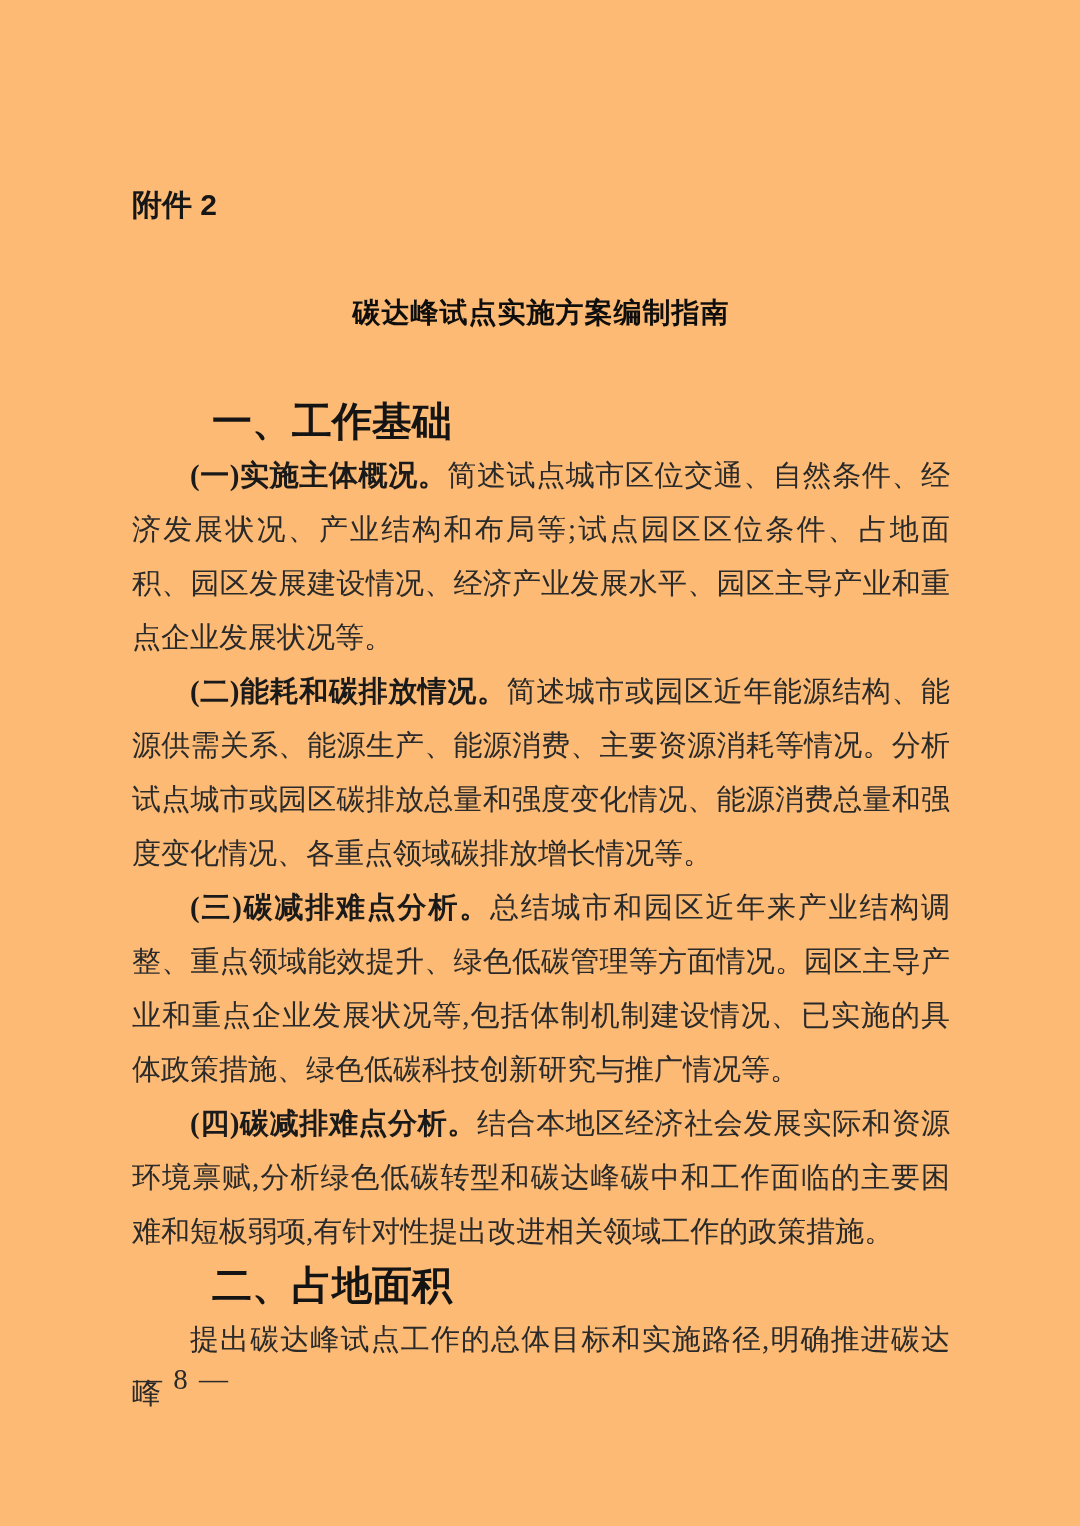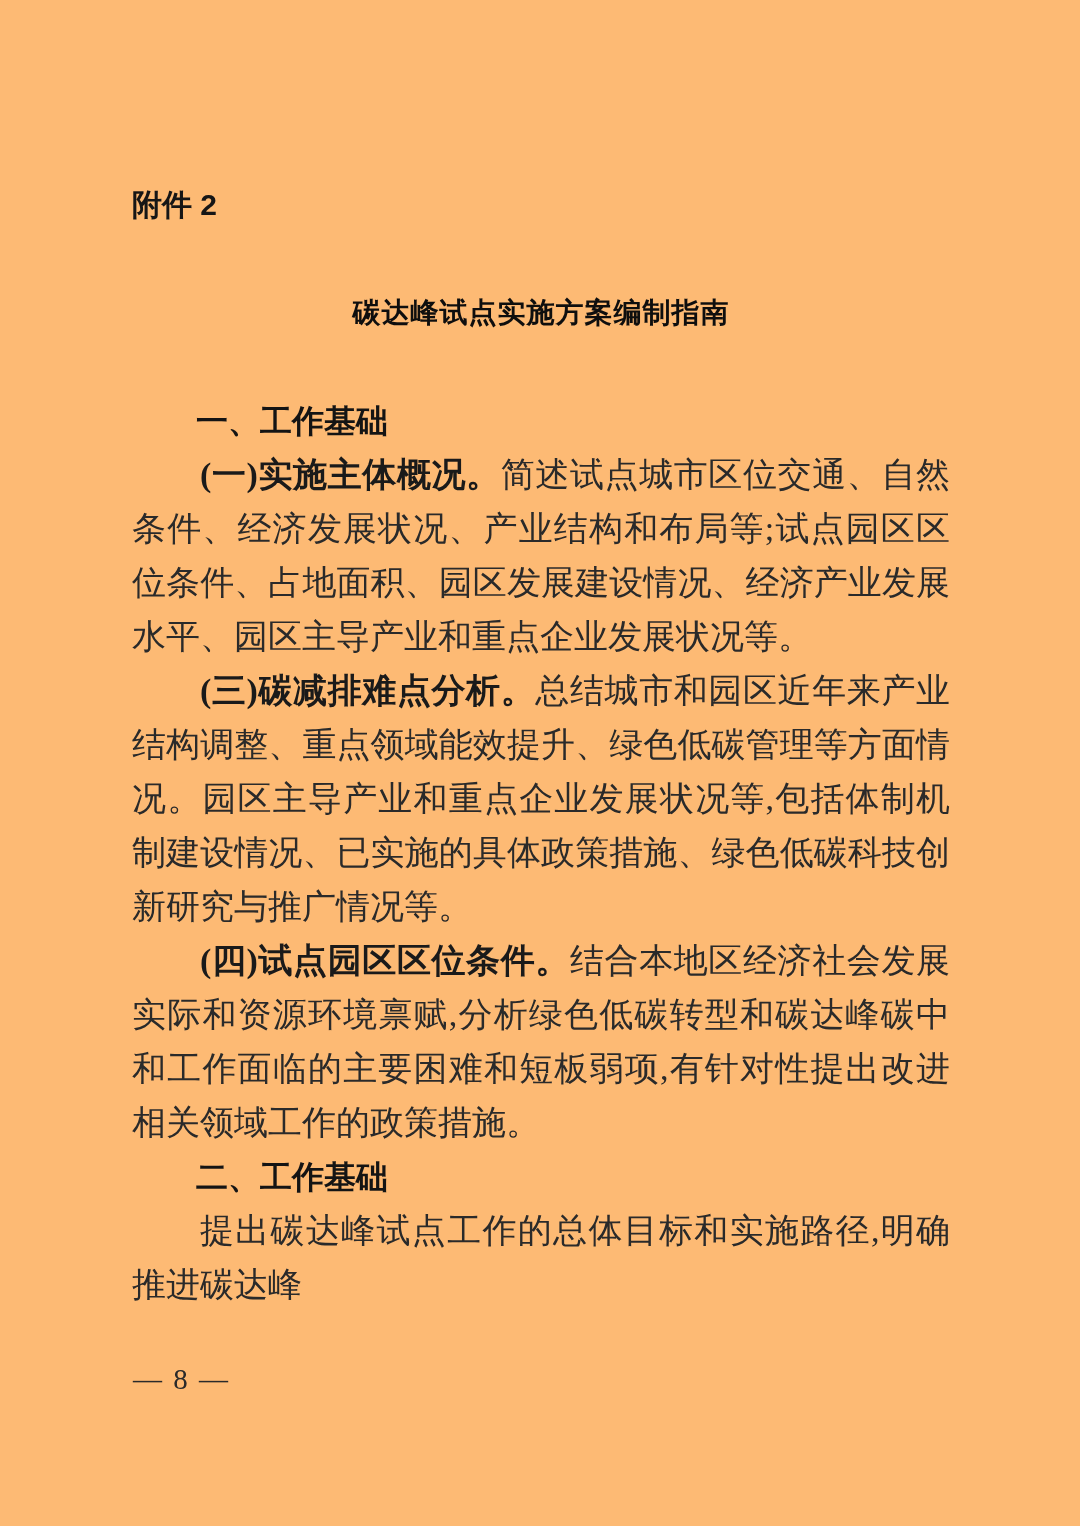--- a/index.html
+++ b/index.html
@@ -31,33 +31,33 @@
     font-size: 28px;
     line-height: 54px;
     font-weight: bold;
     text-align: center;
     letter-spacing: 1px;
     color: #0e0e0e;
     font-family: "Liberation Serif", "DejaVu Serif", serif;
   }
   .section-heading {
     margin: 0;
-    font-family: Liberation Serif, serif;
-    font-size: 32px;
+    font-family: Liberation Sans, sans-serif;
+    font-size: 40px;
     line-height: 54px;
     font-weight: bold;
     color: #141414;
     text-indent: 2em;
   }
   .section-heading.first {
     margin-top: 54px;
   }
   .body-para {
     margin: 0;
-    font-size: 34px;
+    font-size: 29px;
     line-height: 54px;
     text-align: justify;
     text-justify: inter-character;
     text-indent: 2em;
     word-break: break-all;
     color: #2a2a2a;
   }
   .body-para .lead-in {
     font-weight: bold;
     color: #1a1a1a;
@@ -78,24 +78,25 @@
 <div class="page">
 
   <div class="attachment-label">附件 2</div>
 
   <h1 class="doc-title">碳达峰试点实施方案编制指南</h1>
 
   <h2 class="section-heading first">一、工作基础</h2>
 
   <p class="body-para"><span class="lead-in">(一)实施主体概况。</span><span>简述试点城市区位交通、自然条件、经济发展状况、产业结构和布局等;试点园区区位条件、占地面积、园区发展建设情况、经济产业发展水平、园区主导产业和重点企业发展状况等。</span></p>
 
+  <p class="body-para"><span class="lead-in">(二)能耗和碳排放情况。</span><span>简述城市或园区近年能源结构、能源供需关系、能源生产、能源消费、主要资源消耗等情况。分析试点城市或园区碳排放总量和强度变化情况、能源消费总量和强度变化情况、各重点领域碳排放增长情况等。</span></p>
 
   <p class="body-para"><span class="lead-in">(三)碳减排难点分析。</span><span>总结城市和园区近年来产业结构调整、重点领域能效提升、绿色低碳管理等方面情况。园区主导产业和重点企业发展状况等,包括体制机制建设情况、已实施的具体政策措施、绿色低碳科技创新研究与推广情况等。</span></p>
 
-  <p class="body-para"><span class="lead-in">(四)试点园区区位条件。</span><span>结合本地区经济社会发展实际和资源环境禀赋,分析绿色低碳转型和碳达峰碳中和工作面临的主要困难和短板弱项,有针对性提出改进相关领域工作的政策措施。</span></p>
+  <p class="body-para"><span class="lead-in">(四)碳减排难点分析。</span><span>结合本地区经济社会发展实际和资源环境禀赋,分析绿色低碳转型和碳达峰碳中和工作面临的主要困难和短板弱项,有针对性提出改进相关领域工作的政策措施。</span></p>
 
-  <h2 class="section-heading">二、工作基础</h2>
+  <h2 class="section-heading">二、占地面积</h2>
 
   <p class="body-para"><span>提出碳达峰试点工作的总体目标和实施路径,明确推进碳达峰</span></p>
 
   <div class="page-number">— 8 —</div>
 
 </div>
 
 </body></html>

